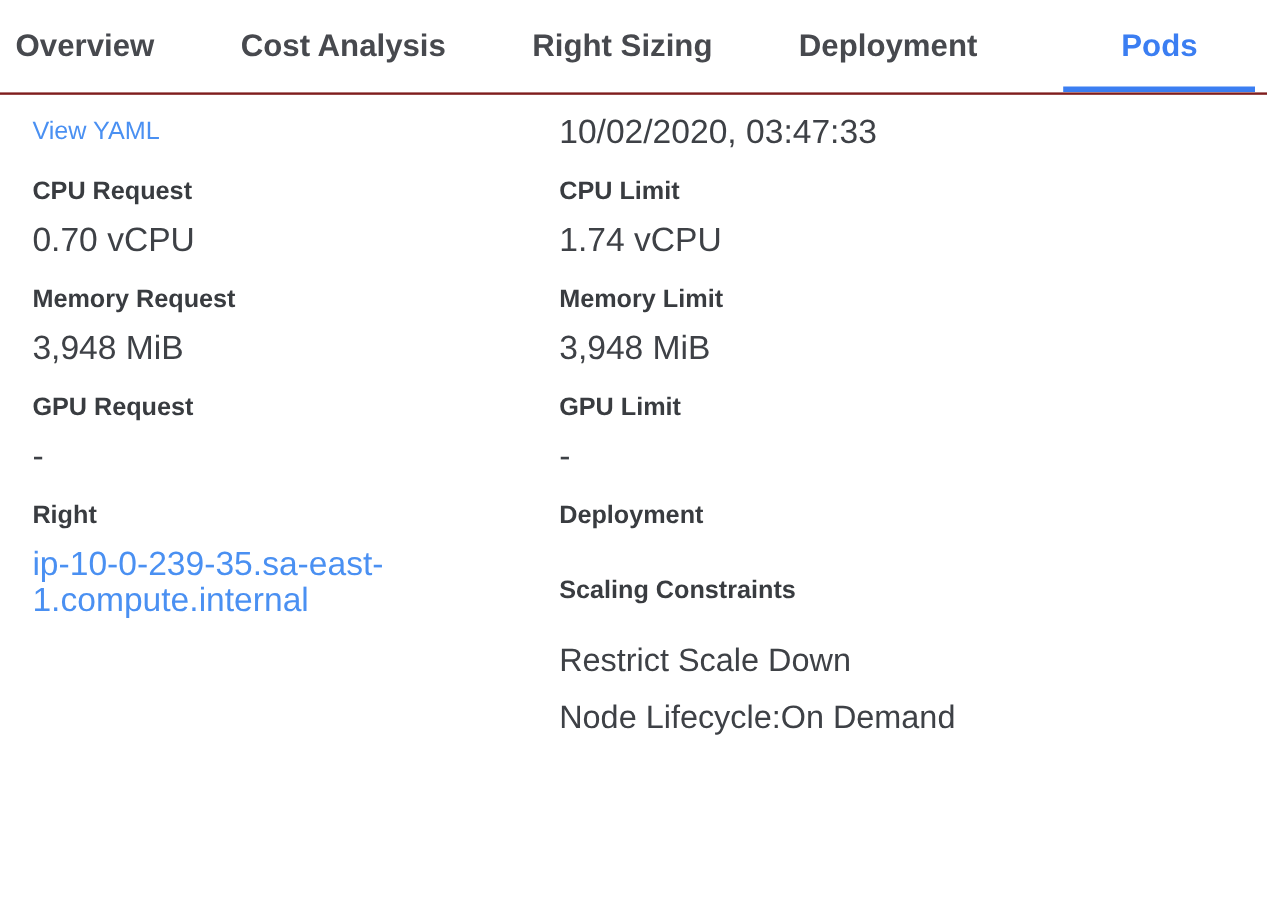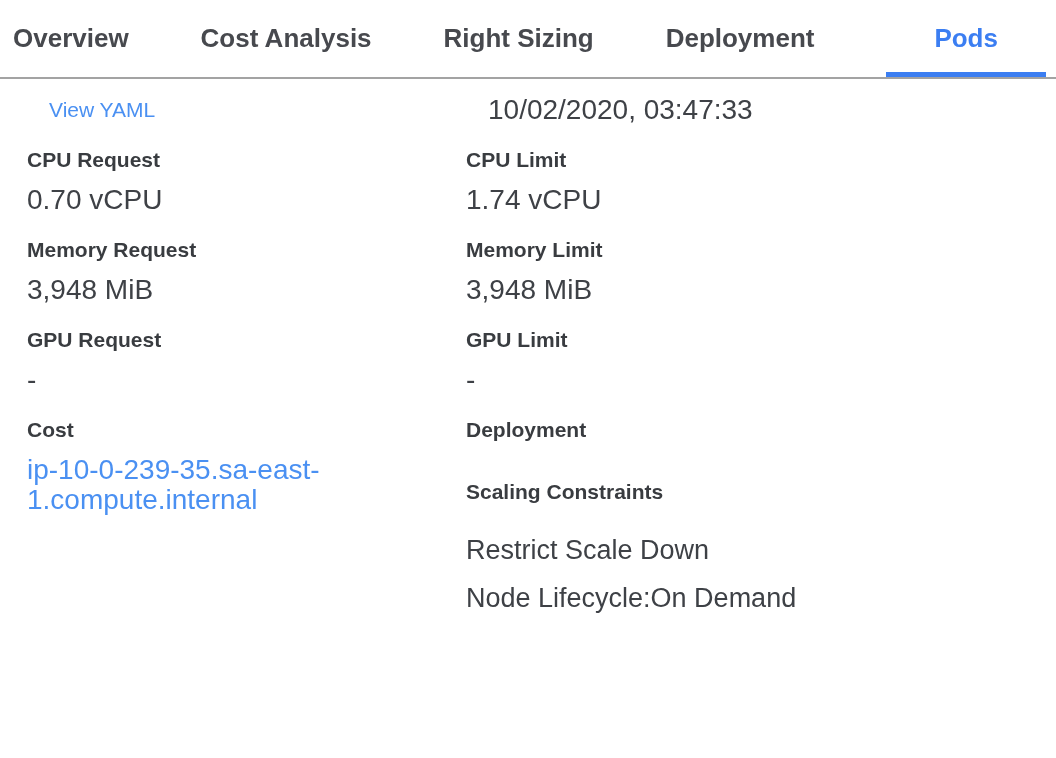--- a/index.html
+++ b/index.html
@@ -8,39 +8,39 @@
     width: 1056px; height: 758px; overflow: hidden;
     background: #ffffff;
     font-family: "Liberation Sans", "DejaVu Sans", sans-serif;
     color: #3e4146;
   }
 
   
   .tabbar {
     display: flex; justify-content: space-between; align-items: center;
     height: 79px; padding: 0 10px 0 13px;
-    border-bottom: 2px solid #a3a3a3;
+    border-bottom: 2px solid #7f1d1d;
   }
   .tab {
     height: 100%; display: flex; align-items: center;
     font-size: 26px; font-weight: 700; color: #47494e;
     cursor: pointer; white-space: nowrap;
   }
   .tab.active {
     color: #3b7ef2;
     padding: 0 48px;
     box-shadow: inset 0 -5px 0 0 #3b7ef2;
   }
 
   
   .main { display: flex; padding: 16px 0 0 27px; }
   .col-left  { width: 439px; flex: none; }
   .col-right { flex: 1; min-width: 0; }
 
-  .row1 { font-size: 21px; line-height: 30px; margin-left: 22px; }
+  .row1 { font-size: 21px; line-height: 30px; }
   .label {
     font-size: 21px; line-height: 30px; font-weight: 700;
     color: #393c40; margin-bottom: 10px;
   }
   .value { font-size: 28px; line-height: 30px; color: #3e4146; }
   .group { margin-top: 20px; }
 
   .link { color: #4a90f2; text-decoration: none; cursor: pointer; }
   a.value { display: block; }
   .host-link   { max-width: 296px; word-break: break-all; overflow-wrap: anywhere; }
@@ -77,21 +77,21 @@
       <div class="label">Memory Request</div>
       <div class="value">3,948 MiB</div>
     </div>
 
     <div class="group">
       <div class="label">GPU Request</div>
       <div class="value">-</div>
     </div>
 
     <div class="group">
-      <div class="label">Cost</div>
+      <div class="label">Right</div>
       <a class="value link host-link">ip-10-0-239-35.sa-east-1.compute.internal</a>
     </div>
   </div>
 
   <div class="col-right">
     <div class="row1 value">10/02/2020, 03:47:33</div>
 
     <div class="group">
       <div class="label">CPU Limit</div>
       <div class="value">1.74 vCPU</div>

